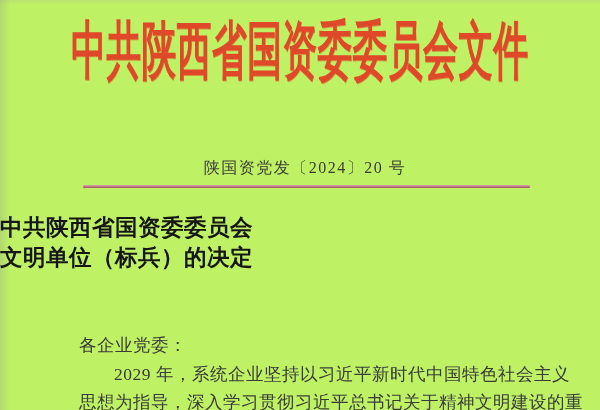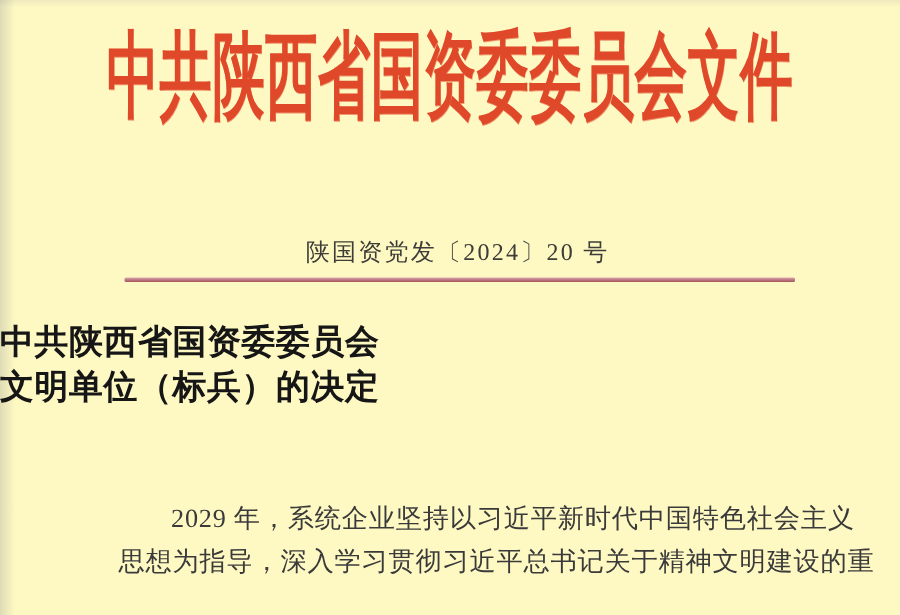--- a/index.html
+++ b/index.html
@@ -4,21 +4,21 @@
 <style>
   * { margin: 0; padding: 0; box-sizing: border-box; }
   html, body {
     width: 600px; height: 410px;
     font-family: "Liberation Serif", "DejaVu Serif", serif;
     overflow: hidden;
   }
   .page {
     position: relative;
     width: 600px; height: 410px;
-    background: #fef9c3;
+    background: #bef264;
     overflow: hidden;
   }
   
   .edge-shade-left {
     position: absolute; left: 0; top: 0; bottom: 0; width: 10px;
     background: linear-gradient(90deg, rgba(150,150,150,0.30), rgba(150,150,150,0.0));
     pointer-events: none;
   }
   .edge-shade-top {
     position: absolute; left: 0; top: 0; right: 0; height: 5px;
@@ -105,17 +105,18 @@
   <div class="doc-number">陕国资党发〔2024〕20 号</div>
 
   <div class="red-line"></div>
 
   <div class="doc-title">
     <div>中共陕西省国资委委员会</div>
     <div>文明单位（标兵）的决定</div>
   </div>
 
   <div class="body-text">
+    <div class="salutation">各企业党委：</div>
     <div class="para-line indent">2029 年，系统企业坚持以习近平新时代中国特色社会主义</div>
     <div class="para-line">思想为指导，深入学习贯彻习近平总书记关于精神文明建设的重</div>
   </div>
 
 </div>
 
 </body></html>

